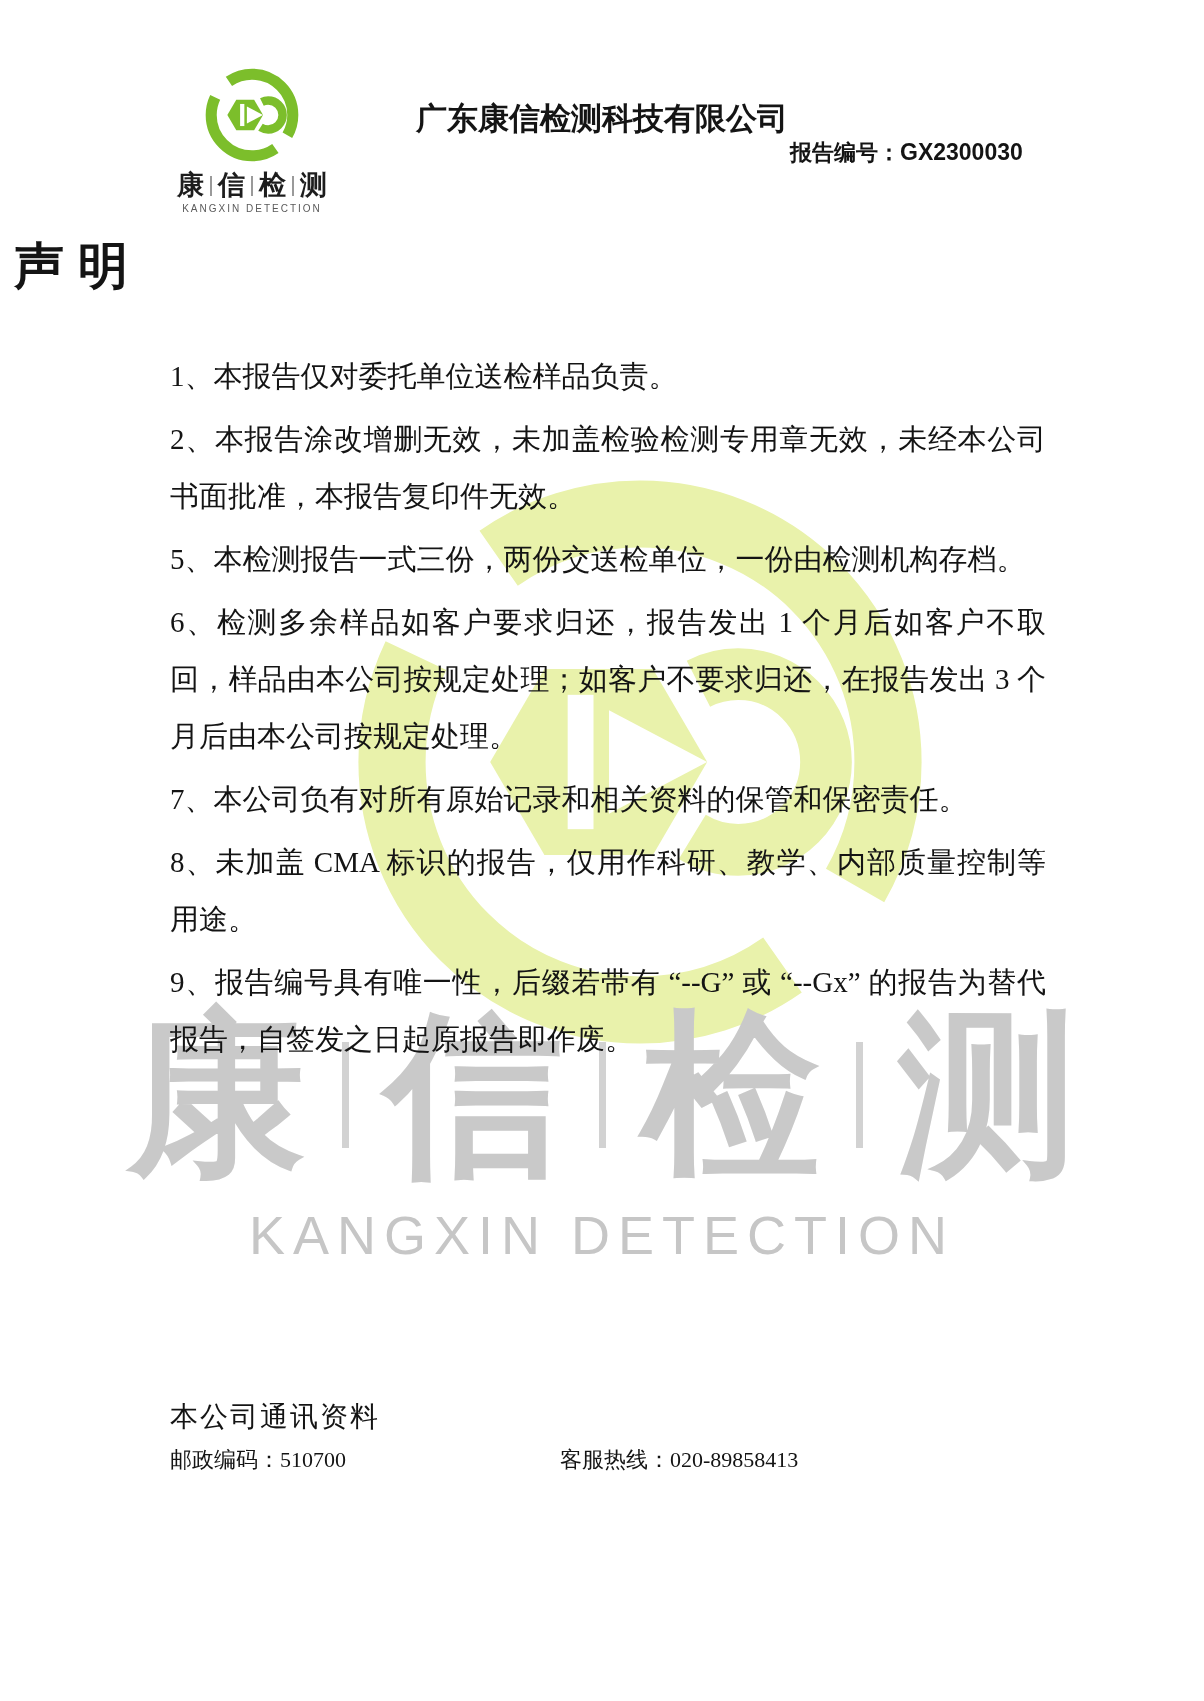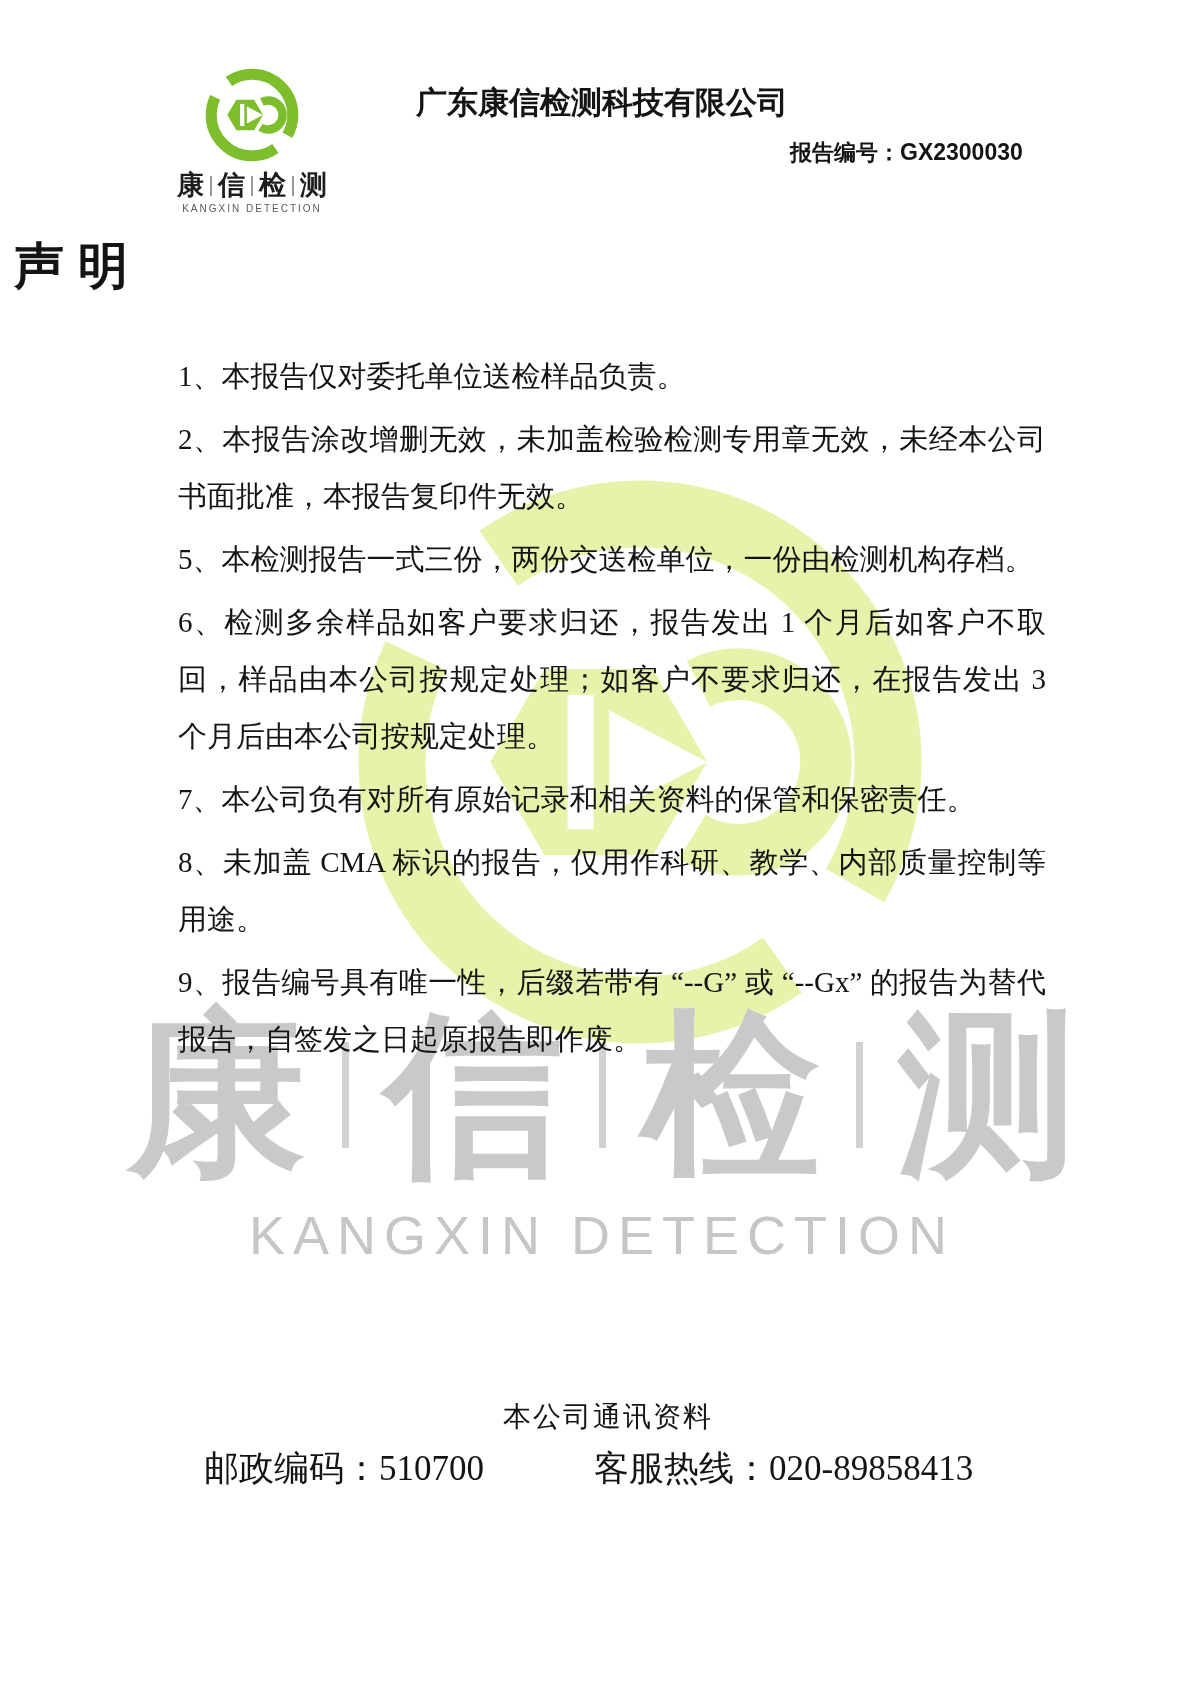--- a/index.html
+++ b/index.html
@@ -38,42 +38,42 @@
     display:flex;justify-content:center;align-items:center;gap:6px;
     font-family:"Liberation Sans",sans-serif;font-weight:700;
     font-size:27px;line-height:1;color:#1d1d1d;margin-top:2px;
   }
   .logo-chars .sep{display:inline-block;width:2px;height:20px;background:#9a9a9a;}
   .logo-caption{
     font-family:"Liberation Sans",sans-serif;font-size:10px;letter-spacing:2px;
     color:#5a5a5a;margin-top:4px;white-space:nowrap;
   }
   .company-name{
-    position:absolute;left:0;top:82px;width:100%;text-align:center;
+    position:absolute;left:0;top:98px;width:100%;text-align:center;
     font-size:31px;font-weight:700;z-index:1;letter-spacing:0;
   }
   .report-no{position:absolute;left:790px;top:138px;z-index:1;font-size:22px;font-weight:700;white-space:nowrap;}
   .report-no .value{font-family:"Liberation Sans",sans-serif;font-size:23px;}
   
   .doc-title{
     position:absolute;left:0;top:236px;width:100%;margin:0;text-align:left;
     font-size:50px;line-height:1.2;font-weight:700;letter-spacing:14px;text-indent:14px;
     z-index:1;
   }
   
   .statements{
     position:absolute;left:170px;top:348px;width:876px;z-index:1;
     font-size:29px;line-height:57px;text-align:justify;
   }
-  .statements p{margin:0 0 6px 8px;}
+  .statements p{margin:0 0 6px 0;}
   
   .contact{position:absolute;left:170px;top:1398px;width:876px;z-index:1;}
-  .contact-heading{text-align:center;font-size:28px;letter-spacing:2px;}
+  .contact-heading{text-align:left;font-size:28px;letter-spacing:2px;}
   .contact-address{margin-top:27px;font-size:26px;}
-  .contact-row{margin-top:9px;font-size:35px;display:flex;margin-left:34px;}
+  .contact-row{margin-top:9px;font-size:22px;display:flex;}
   .contact-postal{width:390px;}
 </style>
 </head>
 <body>
 
 <div class="page">
 
   <svg width="0" height="0" style="position:absolute" aria-hidden="true">
     <symbol id="kx-logo" viewBox="0 0 120 120">
       <circle cx="60" cy="60" r="48" fill="none" stroke="currentColor" stroke-width="13" stroke-dasharray="25 21 126 25 105"></circle>

